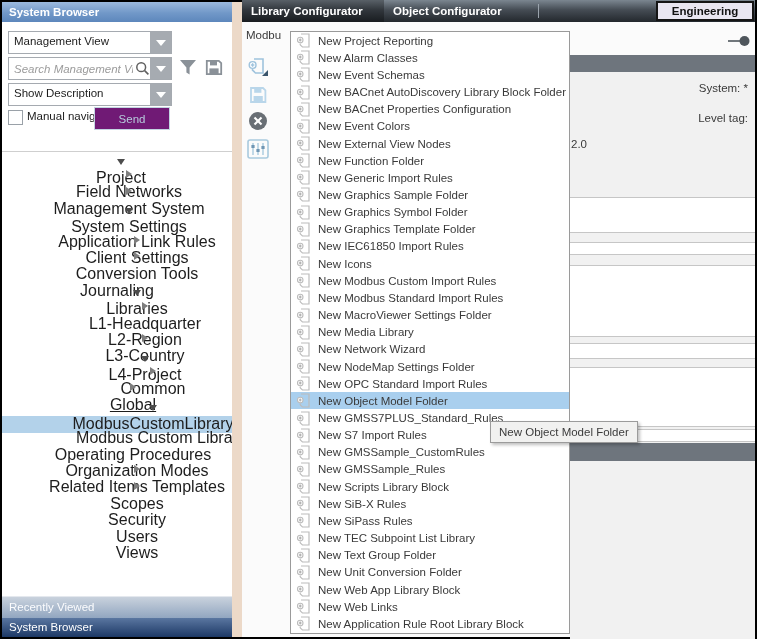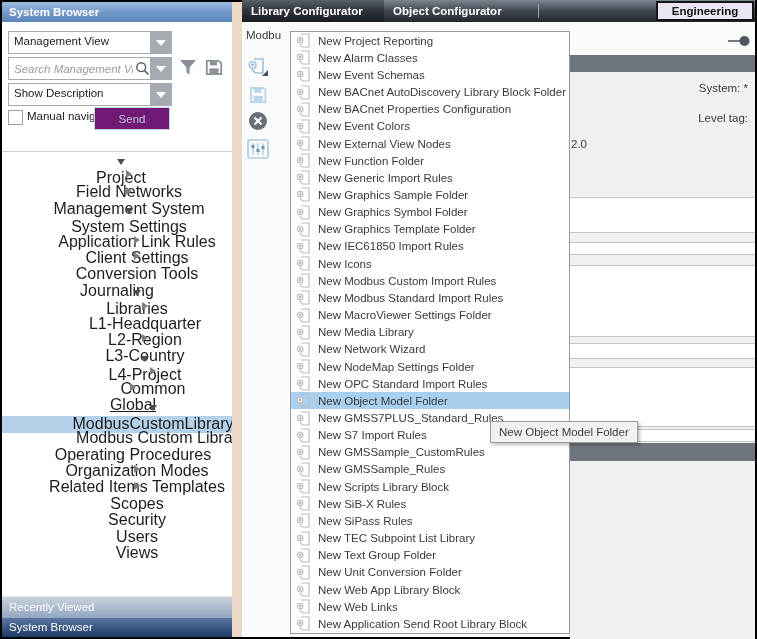--- a/index.html
+++ b/index.html
@@ -707,18 +707,18 @@
       </div>
       <div class="menu-row">
         <span style="display: flex;">
           <svg width="13" height="15" viewBox="0 0 13 15">
             <path d="M4 1 H12 V14 H5.4 L3.2 11.8 V10.5" fill="none" stroke="#bcbcbc" stroke-width="1.2"></path>
             <circle cx="3.2" cy="7" r="2.8" fill="#fff" stroke="#bcbcbc" stroke-width="1.1"></circle>
             <line x1="3.2" y1="5.6" x2="3.2" y2="8.4" stroke="#aaaaaa" stroke-width="1.1"></line>
             <line x1="1.8" y1="7" x2="4.6" y2="7" stroke="#aaaaaa" stroke-width="1.1"></line>
           </svg>
         </span>
-        <span>New Application Send Root Library Block</span>
+        <span>New Application Rule Root Library Block</span>
       </div>
     </div>
 
   <div class="abs tooltip">New Object Model Folder</div>
 </div>
 
 </body></html>

